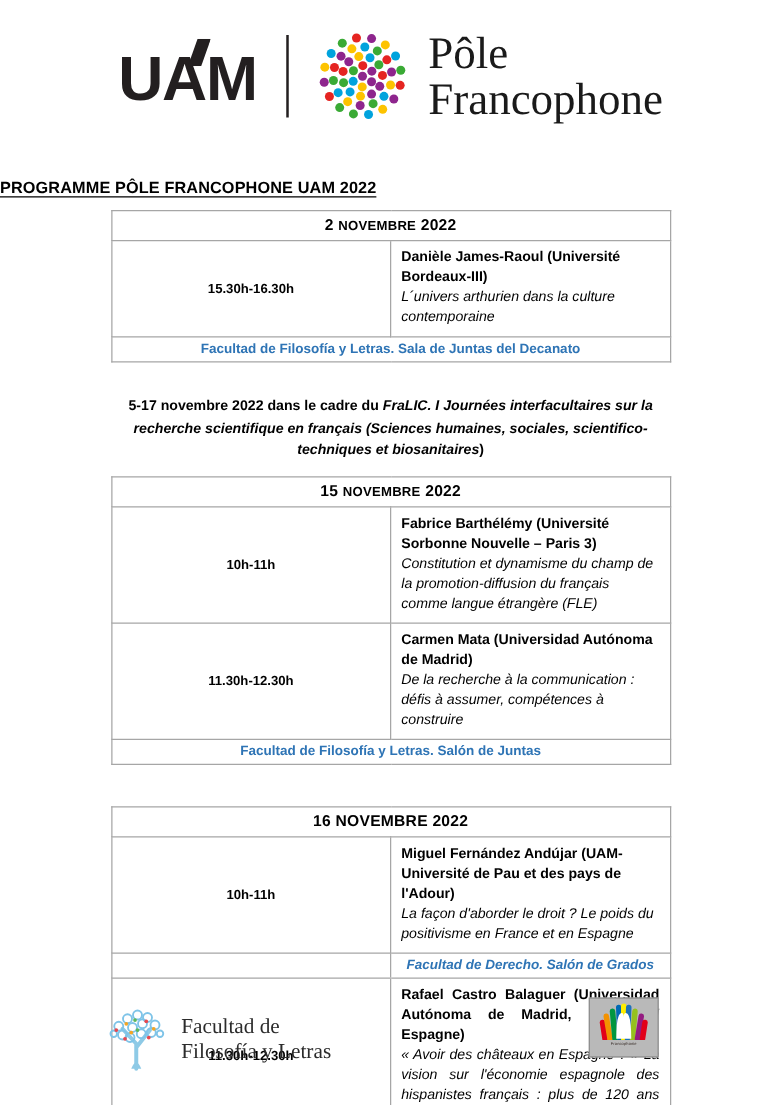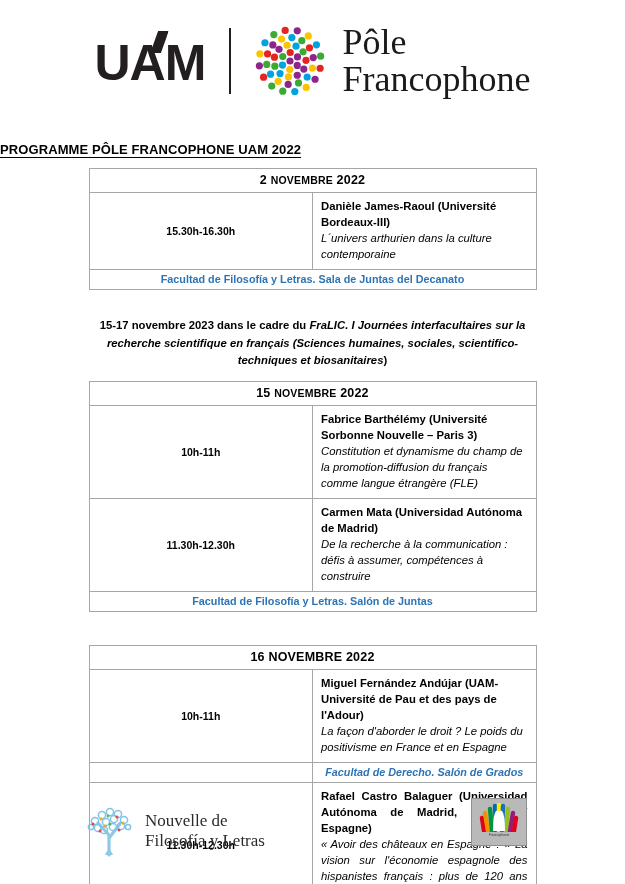--- a/index.html
+++ b/index.html
@@ -298,21 +298,21 @@
           <span class="speaker">Danièle James-Raoul (Université Bordeaux-III)</span>
           <span class="talk-title">L´univers arthurien dans la culture contemporaine</span>
         </td>
       </tr>
       <tr>
         <td class="venue-cell" colspan="2">Facultad de Filosofía y Letras. Sala de Juntas del Decanato</td>
       </tr>
     </tbody>
   </table>
 
-  <div class="fralic"><span>15-17 novembre 2023 dans le cadre du </span><span class="ital">FraLIC. I Journées interfacultaires sur la recherche scientifique en français (Sciences humaines, sociales, scientifico-techniques et biosanitaires</span><span>)</span></div>
+  <div class="fralic"><span>5-17 novembre 2022 dans le cadre du </span><span class="ital">FraLIC. I Journées interfacultaires sur la recherche scientifique en français (Sciences humaines, sociales, scientifico-techniques et biosanitaires</span><span>)</span></div>
 
   <table class="prog-table">
     <tbody>
       <tr>
         <td class="date-head" colspan="2"><span>15 </span><span class="sc">NOVEMBRE</span><span> 2022</span></td>
       </tr>
       <tr>
         <td class="time-cell">10h-11h</td>
         <td class="talk-cell" style="height:66px">
           <span class="speaker">Fabrice Barthélémy (Université Sorbonne Nouvelle – Paris 3)</span>
@@ -388,21 +388,21 @@
           <circle cx="24" cy="11" r="1.5" fill="#5cb85c"></circle>
           <circle cx="33" cy="12" r="1.5" fill="#e7484f"></circle>
           <circle cx="39" cy="18" r="1.5" fill="#f4a523"></circle>
           <circle cx="16" cy="26" r="1.5" fill="#e7484f"></circle>
           <circle cx="26" cy="19" r="1.5" fill="#5cb85c"></circle>
           <circle cx="35" cy="25" r="1.5" fill="#e7484f"></circle>
           <circle cx="21" cy="21" r="1.5" fill="#f4a523"></circle>
         </g>
       </svg>
       <div class="fac-text">
-        <div>Nouvelle de</div>
+        <div>Facultad de</div>
         <div>Filosofía y Letras</div>
       </div>
     </div>
 
     <div class="fr-logo">
       <svg width="40" height="30" viewBox="0 0 40 30">
         <g stroke-linecap="round" stroke-width="4.4" fill="none">
           <path d="M5 29 L3 16" stroke="#e2001a"></path>
           <path d="M9 29 L6 11" stroke="#f39200"></path>
           <path d="M13 29 L11 7" stroke="#009640"></path>

